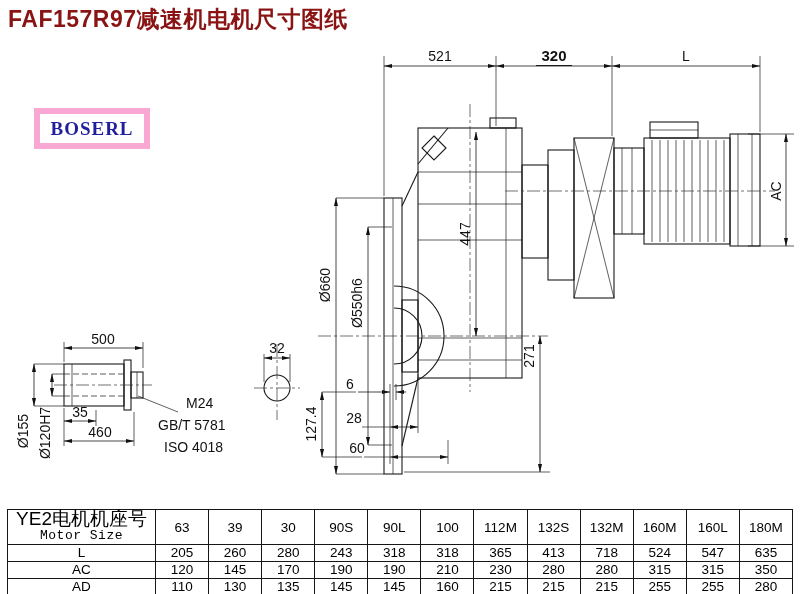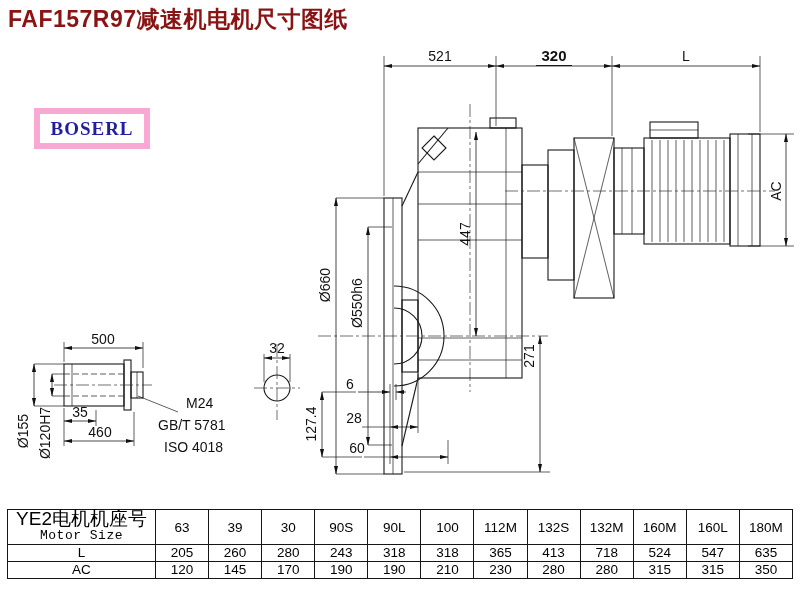--- a/index.html
+++ b/index.html
@@ -281,16 +281,31 @@
           <td>190</td>
           <td>190</td>
           <td>210</td>
           <td>230</td>
           <td>280</td>
           <td>280</td>
           <td>315</td>
           <td>315</td>
           <td>350</td>
         </tr>
+        <tr class="data-row">
+          <td>AD</td>
+          <td>110</td>
+          <td>130</td>
+          <td>135</td>
+          <td>145</td>
+          <td>145</td>
+          <td>160</td>
+          <td>215</td>
+          <td>215</td>
+          <td>215</td>
+          <td>255</td>
+          <td>255</td>
+          <td>280</td>
+        </tr>
       </tbody>
   </table>
 
 </div>
 
 </body></html>

